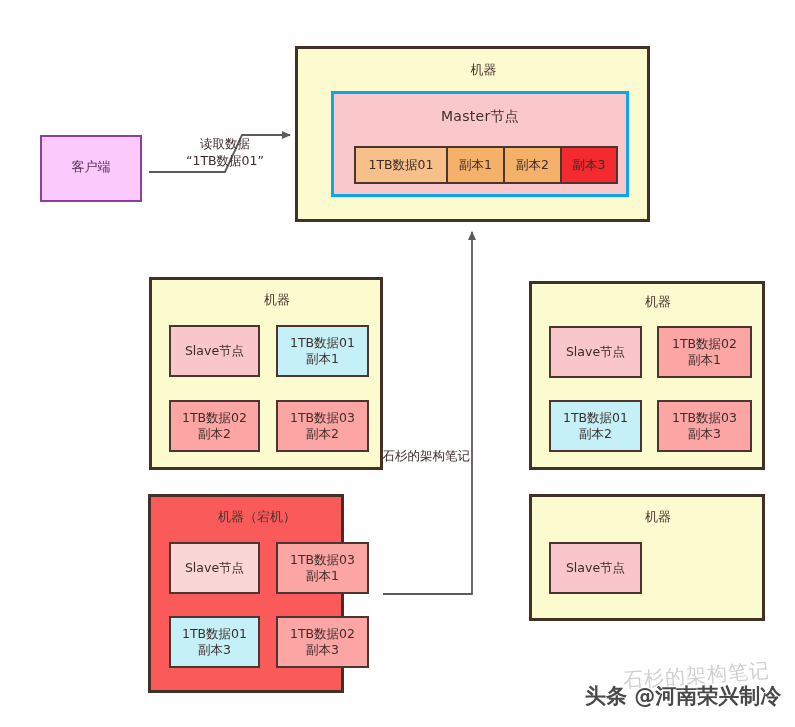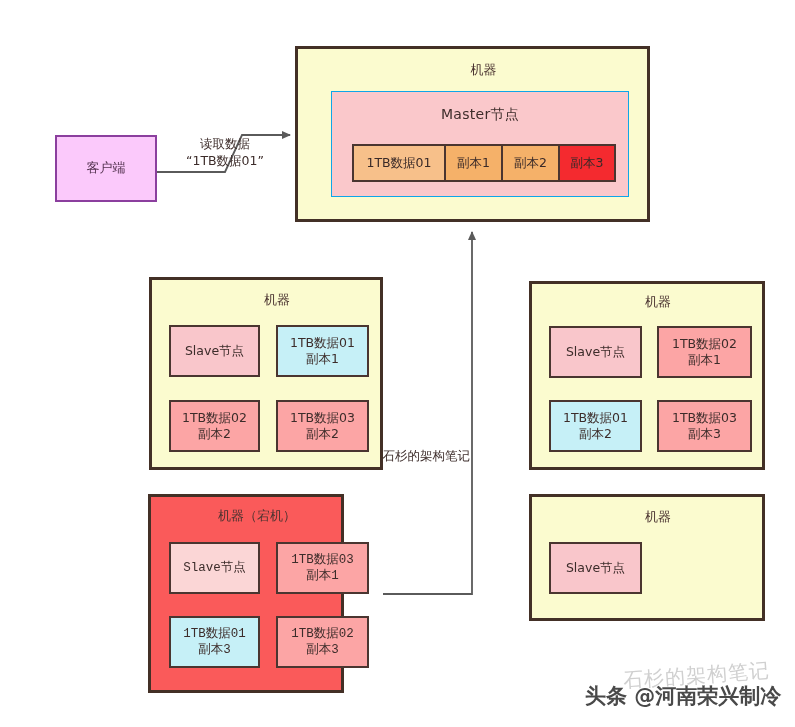--- a/index.html
+++ b/index.html
@@ -75,21 +75,21 @@
     border: 2px solid #8b3f9e;
     color: #53324f;
     font-size: 13px;
   }
 
   
   .master-node {
     position: absolute;
     box-sizing: border-box;
     background: #fac8cb;
-    border: 1px solid #0ea5e9;
+    border: 3px solid #0ea5e9;
   }
   .master-label {
     position: absolute;
     left: 0;
     width: 100%;
     text-align: center;
     font-size: 14px;
     color: #3e2d2b;
     letter-spacing: .3px;
   }
@@ -154,21 +154,21 @@
     <marker id="arrowhead" markerWidth="9" markerHeight="8" refX="8" refY="4" orient="auto" markerUnits="userSpaceOnUse">
       <path d="M0,0 L9,4 L0,8 z" fill="#5a5a5a"></path>
     </marker>
   </defs>
 
   <path d="M149,172 L225,172 L242,135 L290,135" fill="none" stroke="#5a5a5a" stroke-width="1.8" marker-end="url(#arrowhead)"></path>
 
   <path d="M383,594 L472,594 L472,232" fill="none" stroke="#5a5a5a" stroke-width="1.8" marker-end="url(#arrowhead)"></path>
 </svg>
 
-<div class="box client" style="left:55px; top:135px; width:102px; height:67px;">
+<div class="box client" style="left:40px; top:135px; width:102px; height:67px;font-family:Liberation Mono, monospace;">
   <span>客户端</span>
 </div>
 
 <div class="edge-label" style="left:160px; top:136px; width:130px;">读取数据
 “1TB数据01”</div>
 
 <div class="edge-label right-align" style="left:355px; top:448px; width:115px;">石杉的架构笔记</div>
 
 <div class="box machine" style="left:295px; top:46px; width:355px; height:176px;">
   <div class="machine-title" style="top:13px;">机器</div>
@@ -202,21 +202,21 @@
 
   <div class="chip slave" style="left:17px; top:42px; width:93px; height:52px;">Slave节点</div>
   <div class="chip green" style="left:125px; top:42px; width:95px; height:52px;">1TB数据02
 副本1</div>
   <div class="chip blue" style="left:17px; top:116px; width:93px; height:52px;">1TB数据01
 副本2</div>
   <div class="chip green" style="left:125px; top:116px; width:95px; height:52px;">1TB数据03
 副本3</div>
 </div>
 
-<div class="box machine down" style="left:148px; top:494px; width:196px; height:199px;font-family:Liberation Mono, monospace;">
+<div class="box machine down" style="left:148px; top:494px; width:196px; height:199px;">
   <div class="machine-title" style="top:12px;">机器（宕机）</div>
 
   <div class="chip slave-down" style="left:18px; top:45px; width:91px; height:52px;">Slave节点</div>
   <div class="chip green" style="left:125px; top:45px; width:93px; height:52px;">1TB数据03
 副本1</div>
   <div class="chip blue" style="left:18px; top:119px; width:91px; height:52px;">1TB数据01
 副本3</div>
   <div class="chip green" style="left:125px; top:119px; width:93px; height:52px;">1TB数据02
 副本3</div>
 </div>

